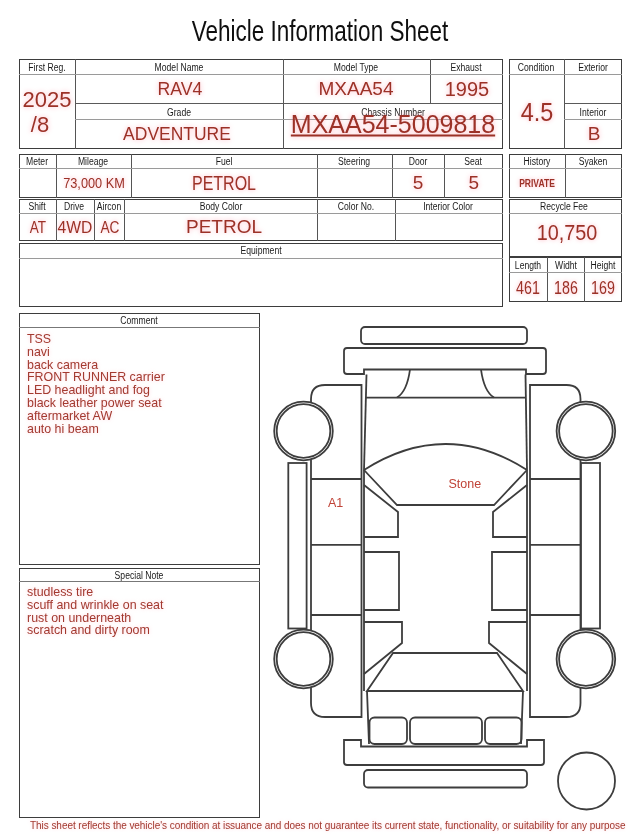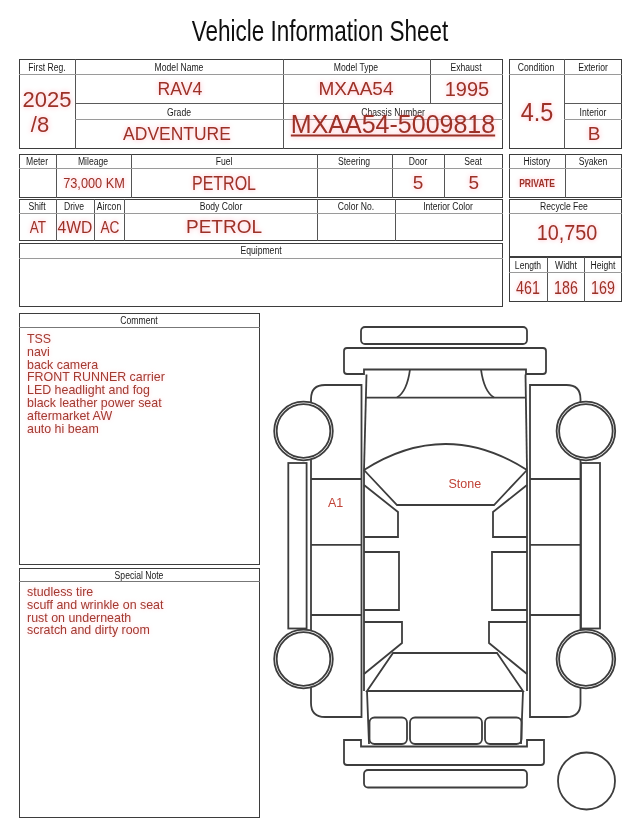--- a/index.html
+++ b/index.html
@@ -120,20 +120,21 @@
 <div class="box" style="left:19px;top:313px;width:241px;height:252px;"></div>
 <div class="hl" style="left:19px;top:327px;width:241px;background:#777;"></div>
 <div class="lbl" style="left:139px;top:320px;">Comment</div>
 <div class="cmt" style="position:absolute;left:27px;top:333px;">TSS<br>navi<br>back camera<br>FRONT RUNNER carrier<br>LED headlight and fog<br>black leather power seat<br>aftermarket AW<br>auto hi beam</div>
 
 <div class="box" style="left:19px;top:568px;width:241px;height:250px;"></div>
 <div class="hl" style="left:19px;top:581px;width:241px;background:#777;"></div>
 <div class="lbl" style="left:139px;top:574.5px;">Special Note</div>
 <div class="cmt" style="position:absolute;left:27px;top:586px;">studless tire<br>scuff and wrinkle on seat<br>rust on underneath<br>scratch and dirty room</div>
 
+<div id="disc">This sheet reflects the vehicle's condition at issuance and does not guarantee its current state, functionality, or suitability for any purpose</div>
 
 <svg width="640" height="835" viewBox="0 0 640 835" fill="none" stroke="#3d3d3d" stroke-width="1.8">
 
 <path d="M 325 385 L 361.5 385 L 361.5 717 L 325 717 Q 311 717 311 703 L 311 399 Q 311 385 325 385 Z"></path>
 <path d="M 566.5 385 L 530 385 L 530 717 L 566.5 717 Q 580.5 717 580.5 703 L 580.5 399 Q 580.5 385 566.5 385 Z"></path>
 <line x1="311" y1="479" x2="361.5" y2="479"></line>
 <line x1="311" y1="544.8" x2="361.5" y2="544.8"></line>
 <line x1="311" y1="615" x2="361.5" y2="615"></line>
 <line x1="530" y1="479" x2="580.5" y2="479"></line>
 <line x1="530" y1="544.8" x2="580.5" y2="544.8"></line>

